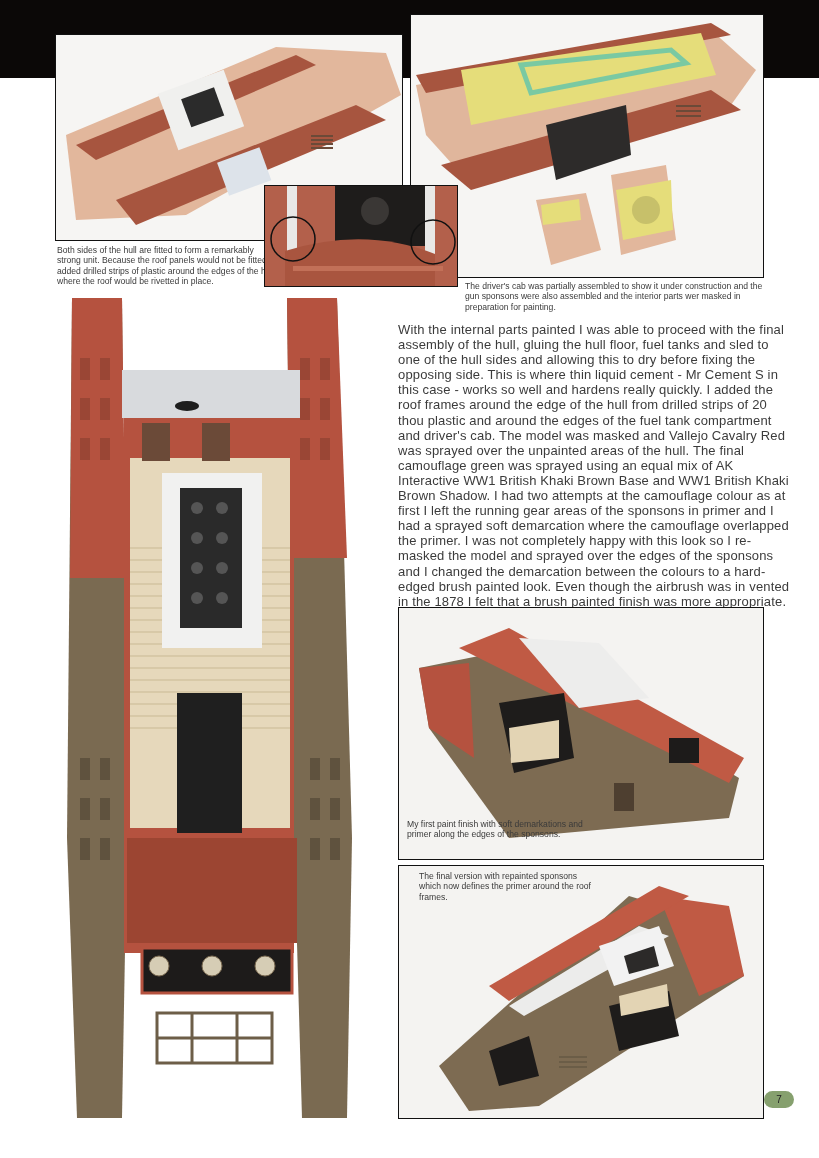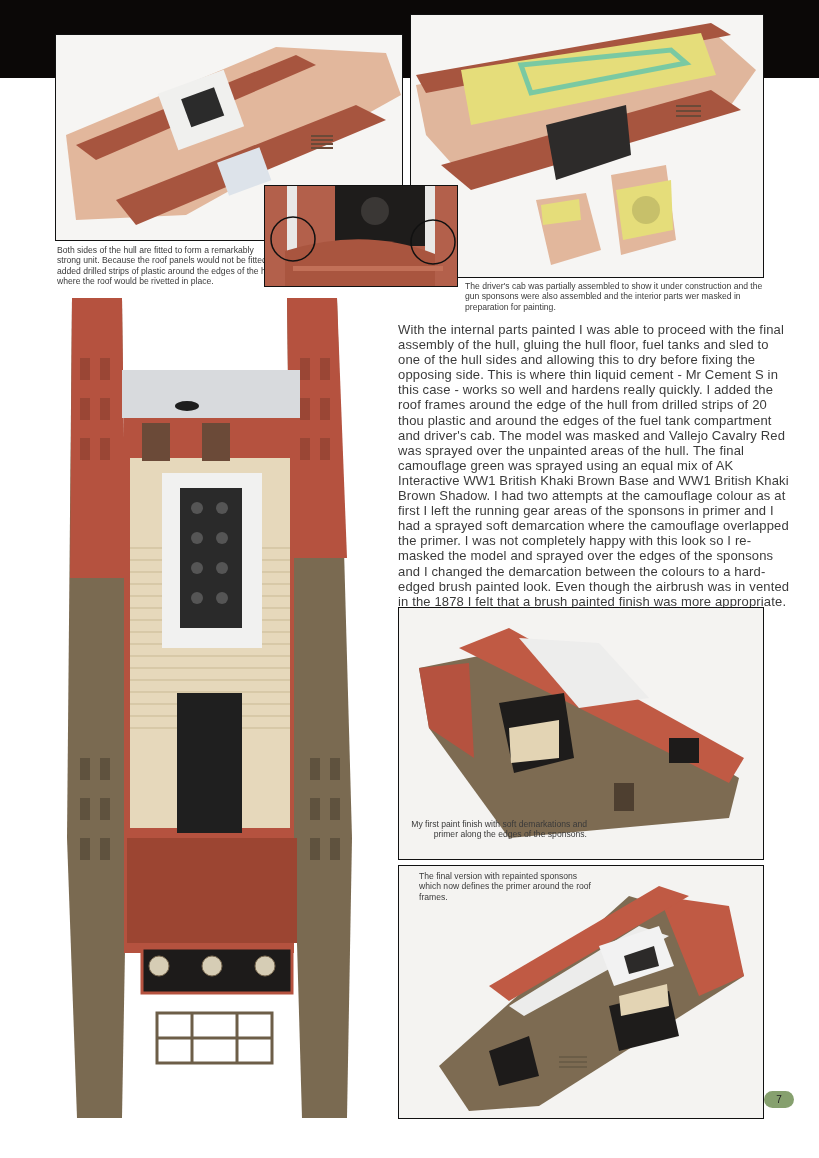--- a/index.html
+++ b/index.html
@@ -184,21 +184,21 @@
     <polygon points="20,60 120,40 340,170 330,210 110,230 30,120" fill="#7d6b52"></polygon>
     <polygon points="20,60 70,55 75,150 30,120" fill="#b5523f"></polygon>
     <polygon points="60,40 110,20 345,150 330,175" fill="#c05a44"></polygon>
     <polygon points="120,30 200,35 250,90 180,100" fill="#ededec"></polygon>
     <polygon points="100,95 165,85 175,150 115,165" fill="#1e1c1b"></polygon>
     <polygon points="110,120 160,112 160,150 112,155" fill="#e3d4b4"></polygon>
     <rect x="215" y="175" width="20" height="28" fill="#4e3f30"></rect>
     <rect x="270" y="130" width="30" height="25" fill="#1d1b1a"></rect>
   </svg>
 </div>
-<div class="caption" style="left:407px; top:819px; width:180px;text-align:right;">My first paint finish with soft demarkations and primer along the edges of the sponsons.</div>
+<div class="caption" style="left:407px; top:819px; width:180px;">My first paint finish with soft demarkations and primer along the edges of the sponsons.</div>
 
 <div class="frame" style="left:398px; top:865px; width:366px; height:254px; background:#f4f3f1;" title="Tank with repainted sponsons and hard-edged camouflage">
   <svg width="366" height="254" viewBox="0 0 366 254">
     <polygon points="40,200 230,30 330,60 345,110 140,240 70,245" fill="#7d6b52"></polygon>
     <polygon points="260,30 330,40 345,110 300,130" fill="#c05a44"></polygon>
     <polygon points="90,120 260,20 290,30 110,135" fill="#c05a44"></polygon>
     <polygon points="110,140 240,60 270,70 125,150" fill="#ececeb"></polygon>
     <polygon points="200,80 260,60 275,100 215,120" fill="#f2f2f2"></polygon>
     <polygon points="225,90 255,80 260,100 230,108" fill="#2c2a29"></polygon>
     <polygon points="90,185 130,170 140,210 100,220" fill="#1d1b1a"></polygon>

